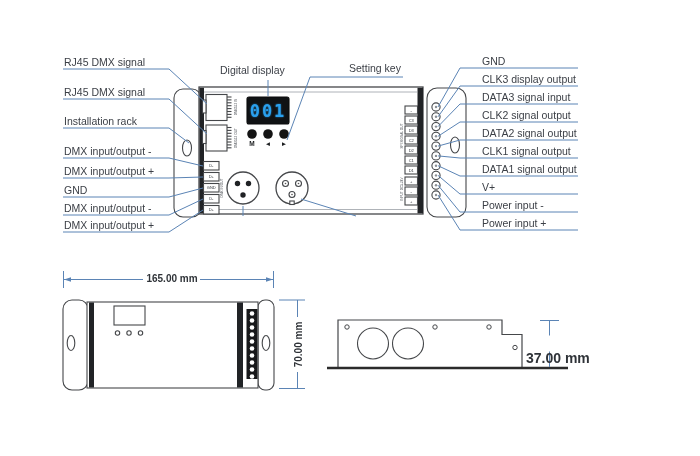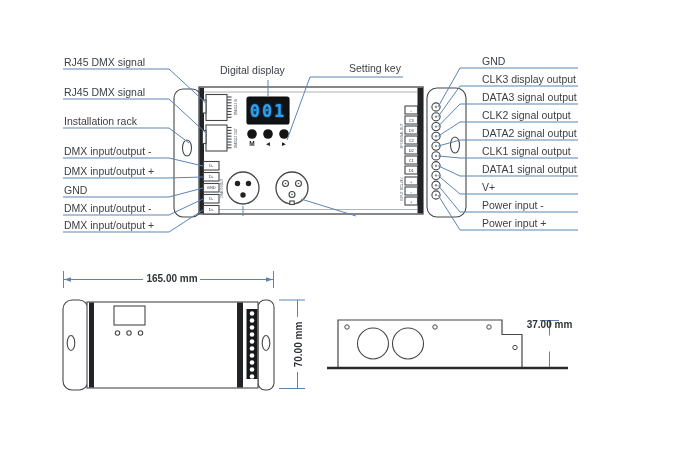--- a/index.html
+++ b/index.html
@@ -234,21 +234,21 @@
   <div class="lbl" style="left:64px;top:184px">GND</div>
   <div class="lbl" style="left:64px;top:202px">DMX input/output -</div>
   <div class="lbl" style="left:64px;top:219px">DMX input/output +</div>
 
   <div class="lbl" style="left:220px;top:64px">Digital display</div>
   <div class="lbl" style="left:349px;top:62px">Setting key</div>
 
 
   <div class="lbl" style="left:482px;top:55px">GND</div>
   <div class="lbl" style="left:482px;top:73px">CLK3 display output</div>
-  <div class="lbl" style="left:482px;top:91px">DATA3 signal output</div>
+  <div class="lbl" style="left:482px;top:91px">DATA3 signal input</div>
   <div class="lbl" style="left:482px;top:109px">CLK2 signal output</div>
   <div class="lbl" style="left:482px;top:127px">DATA2 signal output</div>
   <div class="lbl" style="left:482px;top:145px">CLK1 signal output</div>
   <div class="lbl" style="left:482px;top:163px">DATA1 signal output</div>
   <div class="lbl" style="left:482px;top:181px">V+</div>
   <div class="lbl" style="left:482px;top:199px">Power input -</div>
   <div class="lbl" style="left:482px;top:217px">Power input +</div>
 
   <div class="seg">001</div>
   <span class="btnlbl" style="left:246px">M</span>
@@ -273,15 +273,15 @@
   <div class="tbox" style="left:405px;top:197.5px;width:12.5px">+</div>
 
   <div class="vmicro" style="left:221px;top:104px;width:30px">DMX512 IN</div>
   <div class="vmicro" style="left:221px;top:135px;width:30px">DMX512 OUT</div>
   <div class="vmicro" style="left:207px;top:185px;width:30px">DMX IN/OUT</div>
   <div class="vmicro" style="left:373.5px;top:133px;width:56px">SPI SIGNAL OUT</div>
   <div class="vmicro" style="left:384.5px;top:186px;width:34px">INPUT DC5-24V</div>
 
   <div class="dim" style="left:146px;top:273px;width:52px">165.00 mm</div>
   <div class="dim rot" style="left:271.5px;top:338.5px;width:52px">70.00 mm</div>
-  <div class="dim" style="left:526px;top:319px;width:47px;font-size:10px">37.00 mm</div>
+  <div class="dim" style="left:526px;top:350px;width:47px;font-size:14px">37.00 mm</div>
 
 </div>
 
 </body></html>

